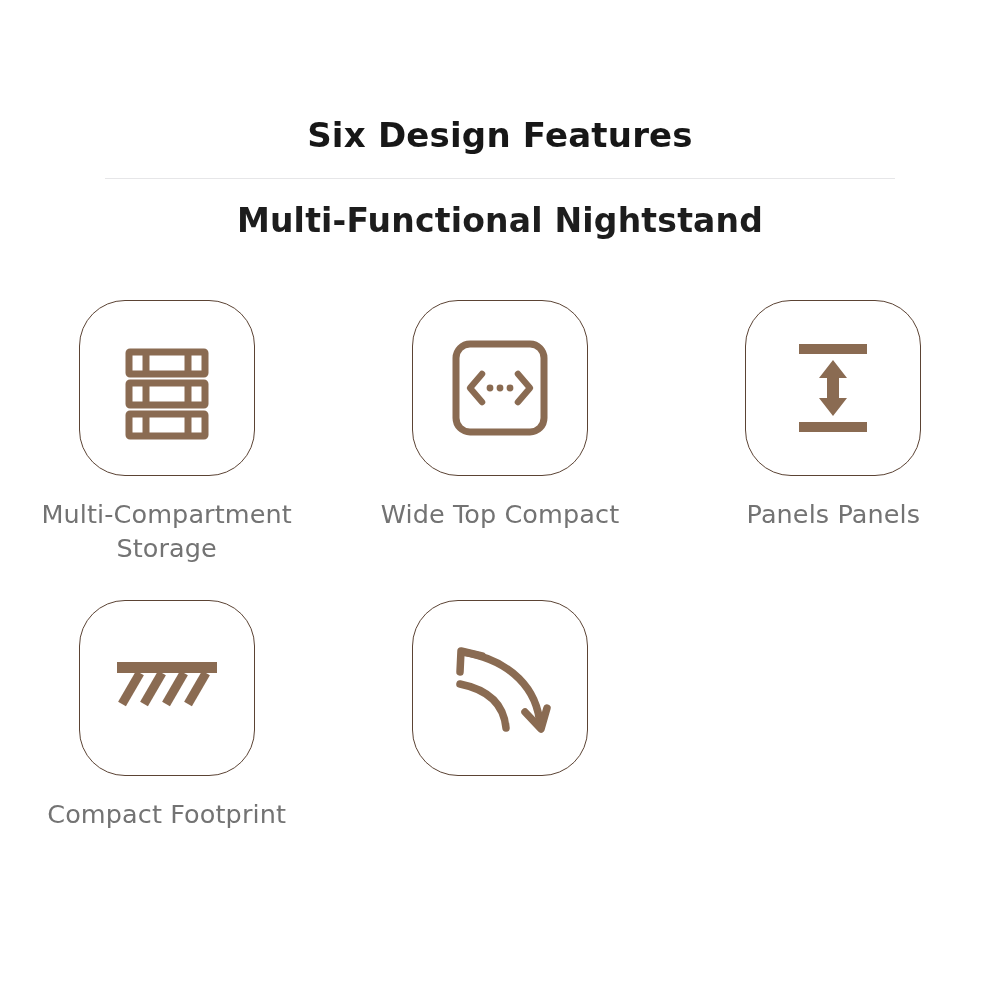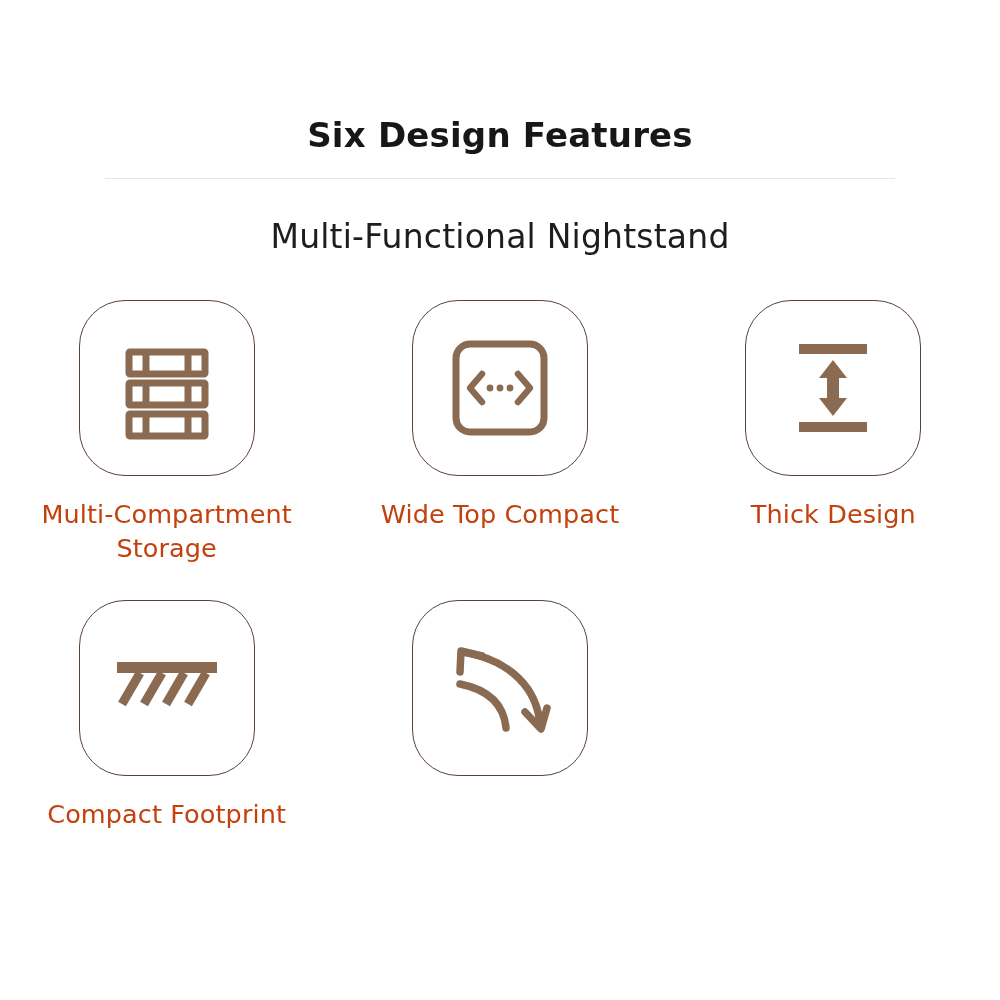--- a/index.html
+++ b/index.html
@@ -41,24 +41,24 @@
     color: #171717;
     line-height: 1.15;
   }
   .divider {
     width: 790px;
     height: 1px;
     background: #e6e6e8;
     margin: 23px auto 0 auto;
   }
   .subtitle {
-    margin: 16px;
+    margin: 0;
     padding-top: 22px;
     font-size: 33px;
-    font-weight: 400;
+    font-weight: 700;
     color: #1d1d1d;
     letter-spacing: 0.2px;
     line-height: 1.2;
   }
 
   
   .grid {
     position: absolute;
     top: 300px;
     left: 0;
@@ -89,21 +89,21 @@
   }
 
   .tile svg {
     display: block;
   }
 
   .feature-label {
     margin-top: 22px;
     font-size: 25.5px;
     line-height: 1.32;
-    color: #c2410c;
+    color: #737373;
     text-align: center;
     max-width: 290px;
     letter-spacing: 0.1px;
   }
 </style>
 </head>
 <body>
 
 <div class="page">
 
@@ -165,21 +165,21 @@
           <svg width="92" height="104" viewBox="0 0 92 104" fill="none">
             <rect x="12" y="8" width="68" height="10" fill="#8a6b52"></rect>
             <rect x="12" y="86" width="68" height="10" fill="#8a6b52"></rect>
             <g fill="#8a6b52">
               <polygon points="46,24 60,42 52,42 52,62 40,62 40,42 32,42"></polygon>
               <polygon points="46,80 60,62 52,62 52,44 40,44 40,62 32,62"></polygon>
             </g>
           </svg>
         </span>
       </div>
-      <div class="feature-label">Thick Design</div>
+      <div class="feature-label">Panels Panels</div>
     </div>
 
     <div class="feature">
       <div class="tile">
         <span>
           <svg width="108" height="72" viewBox="0 0 108 72" fill="none">
             <rect x="4" y="10" width="100" height="11" fill="#8a6b52"></rect>
             <g stroke="#8a6b52" stroke-width="9" stroke-linecap="butt">
               <line x1="27" y1="21" x2="9" y2="52"></line>
               <line x1="49" y1="21" x2="31" y2="52"></line>

